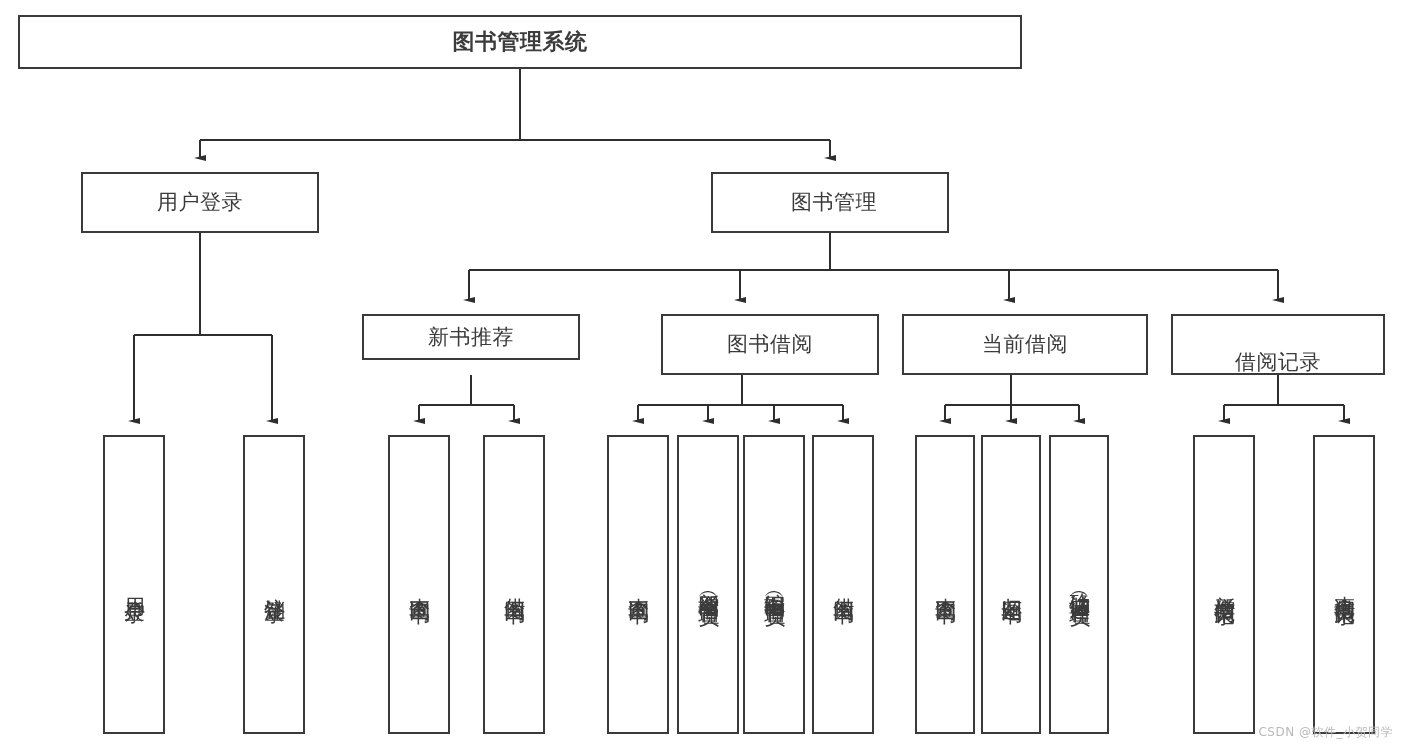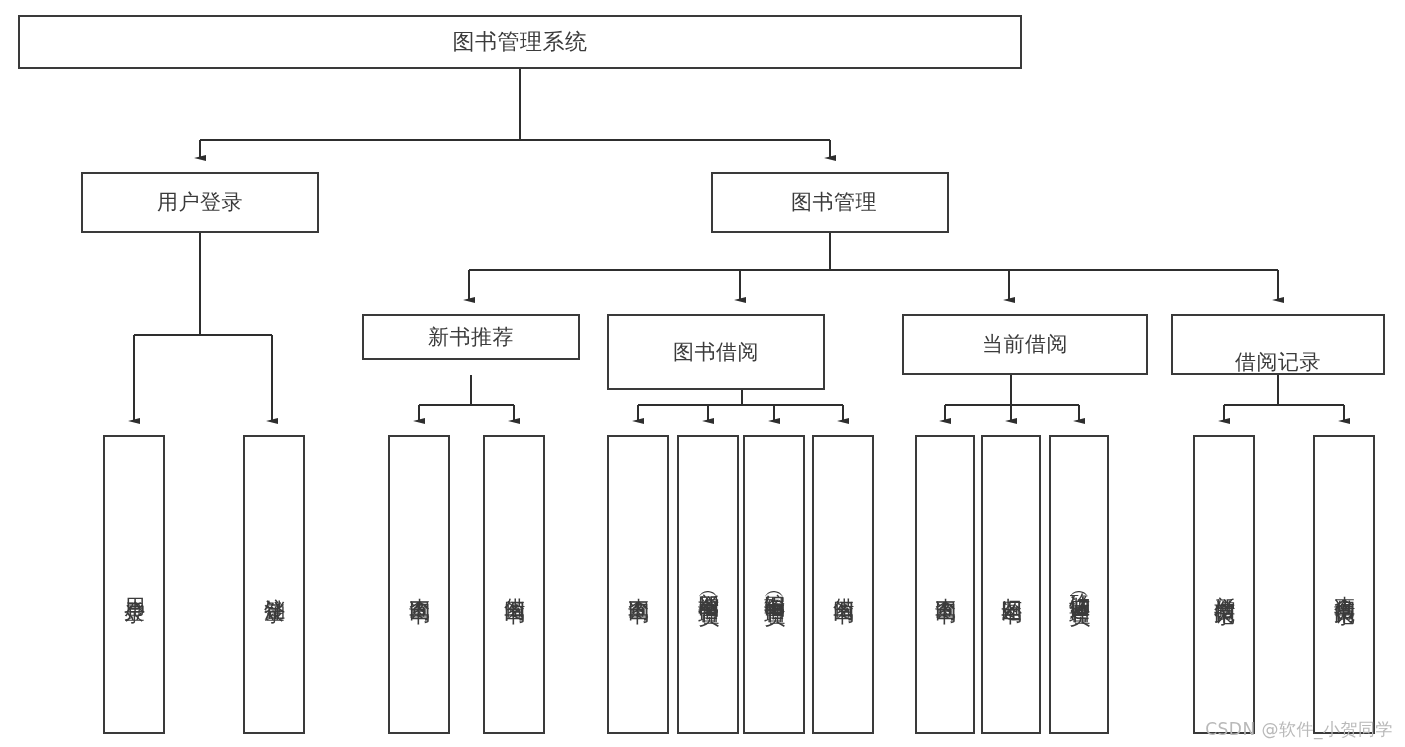--- a/index.html
+++ b/index.html
@@ -62,21 +62,21 @@
     text-orientation: upright;
     font-size: 21px;
     line-height: 1.12;
     letter-spacing: 2px;
     max-height: 100%;
   }
   #watermark {
     position: absolute;
     right: 12px;
     bottom: 6px;
-    font-size: 17px;
+    font-size: 12px;
     color: #b9b9b9;
     letter-spacing: 0.5px;
     white-space: nowrap;
     font-family: "DejaVu Sans", "Liberation Sans", sans-serif;
   }
 </style>
 </head>
 <body>
 
 <div id="diagram-root">
@@ -124,35 +124,35 @@
       <path d="M 1011 405 L 1011 421" marker-end="url(#arrowhead)"></path>
       <path d="M 1079 405 L 1079 421" marker-end="url(#arrowhead)"></path>
 
       <path d="M 1278 375 L 1278 405"></path>
       <path d="M 1224 405 L 1344 405"></path>
       <path d="M 1224 405 L 1224 421" marker-end="url(#arrowhead)"></path>
       <path d="M 1344 405 L 1344 421" marker-end="url(#arrowhead)"></path>
     </g>
   </svg>
 
-  <div class="node h root" style="left: 18px; top: 15px; width: 1004px; height: 54px;">
+  <div class="node h root" style="left: 18px; top: 15px; width: 1004px; height: 54px; font-weight: bold;">
     <span class="node-label">图书管理系统</span>
   </div>
 
   <div class="node h" style="left: 81px; top: 172px; width: 238px; height: 61px;">
     <span class="node-label">用户登录</span>
   </div>
   <div class="node h" style="left: 711px; top: 172px; width: 238px; height: 61px; padding-left: 8px;">
     <span class="node-label">图书管理</span>
   </div>
 
   <div class="node h" style="left: 362px; top: 314px; width: 218px; height: 46px;">
     <span class="node-label">新书推荐</span>
   </div>
-  <div class="node h" style="left: 607px; top: 314px; width: 218px; height: 76px;">
+  <div class="node h" style="left: 661px; top: 314px; width: 218px; height: 61px;">
     <span class="node-label">图书借阅</span>
   </div>
   <div class="node h" style="left: 902px; top: 314px; width: 246px; height: 61px;">
     <span class="node-label">当前借阅</span>
   </div>
   <div class="node h" style="left: 1171px; top: 314px; width: 214px; height: 61px; align-items: flex-end;">
     <span class="node-label">借阅记录</span>
   </div>
 
   <div class="node v" style="left: 103px; top: 435px; width: 62px; height: 299px;">

